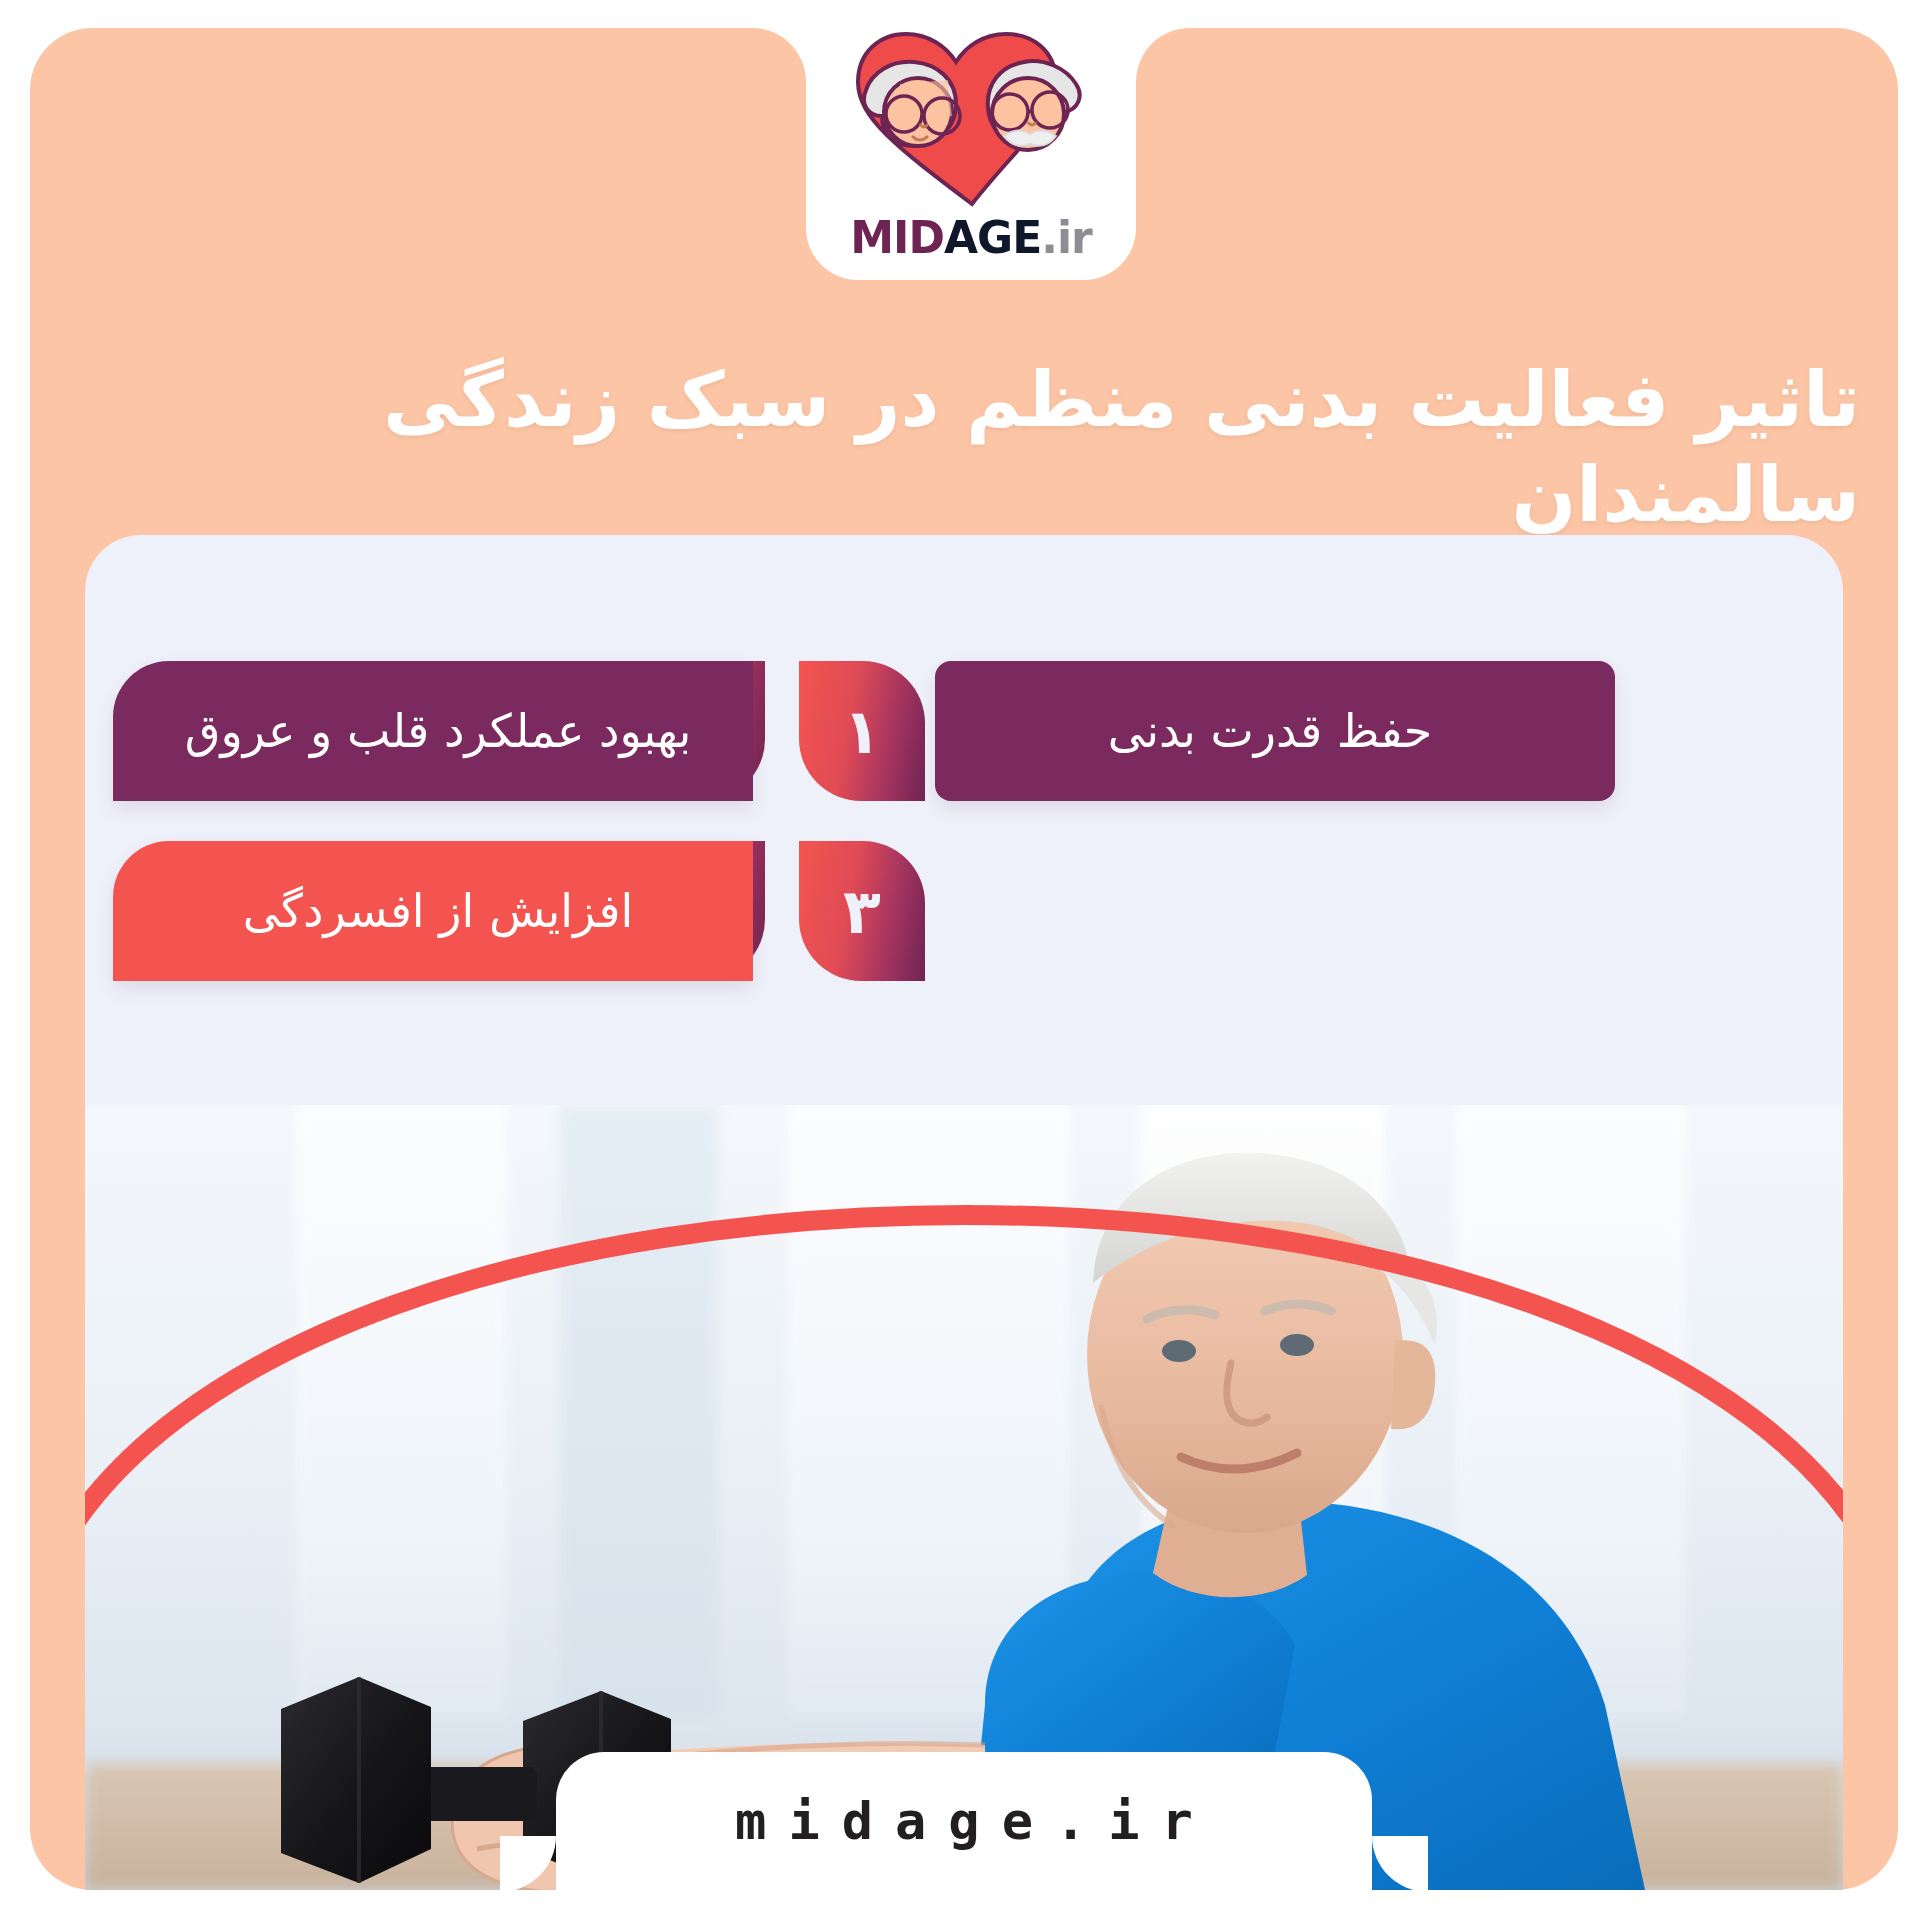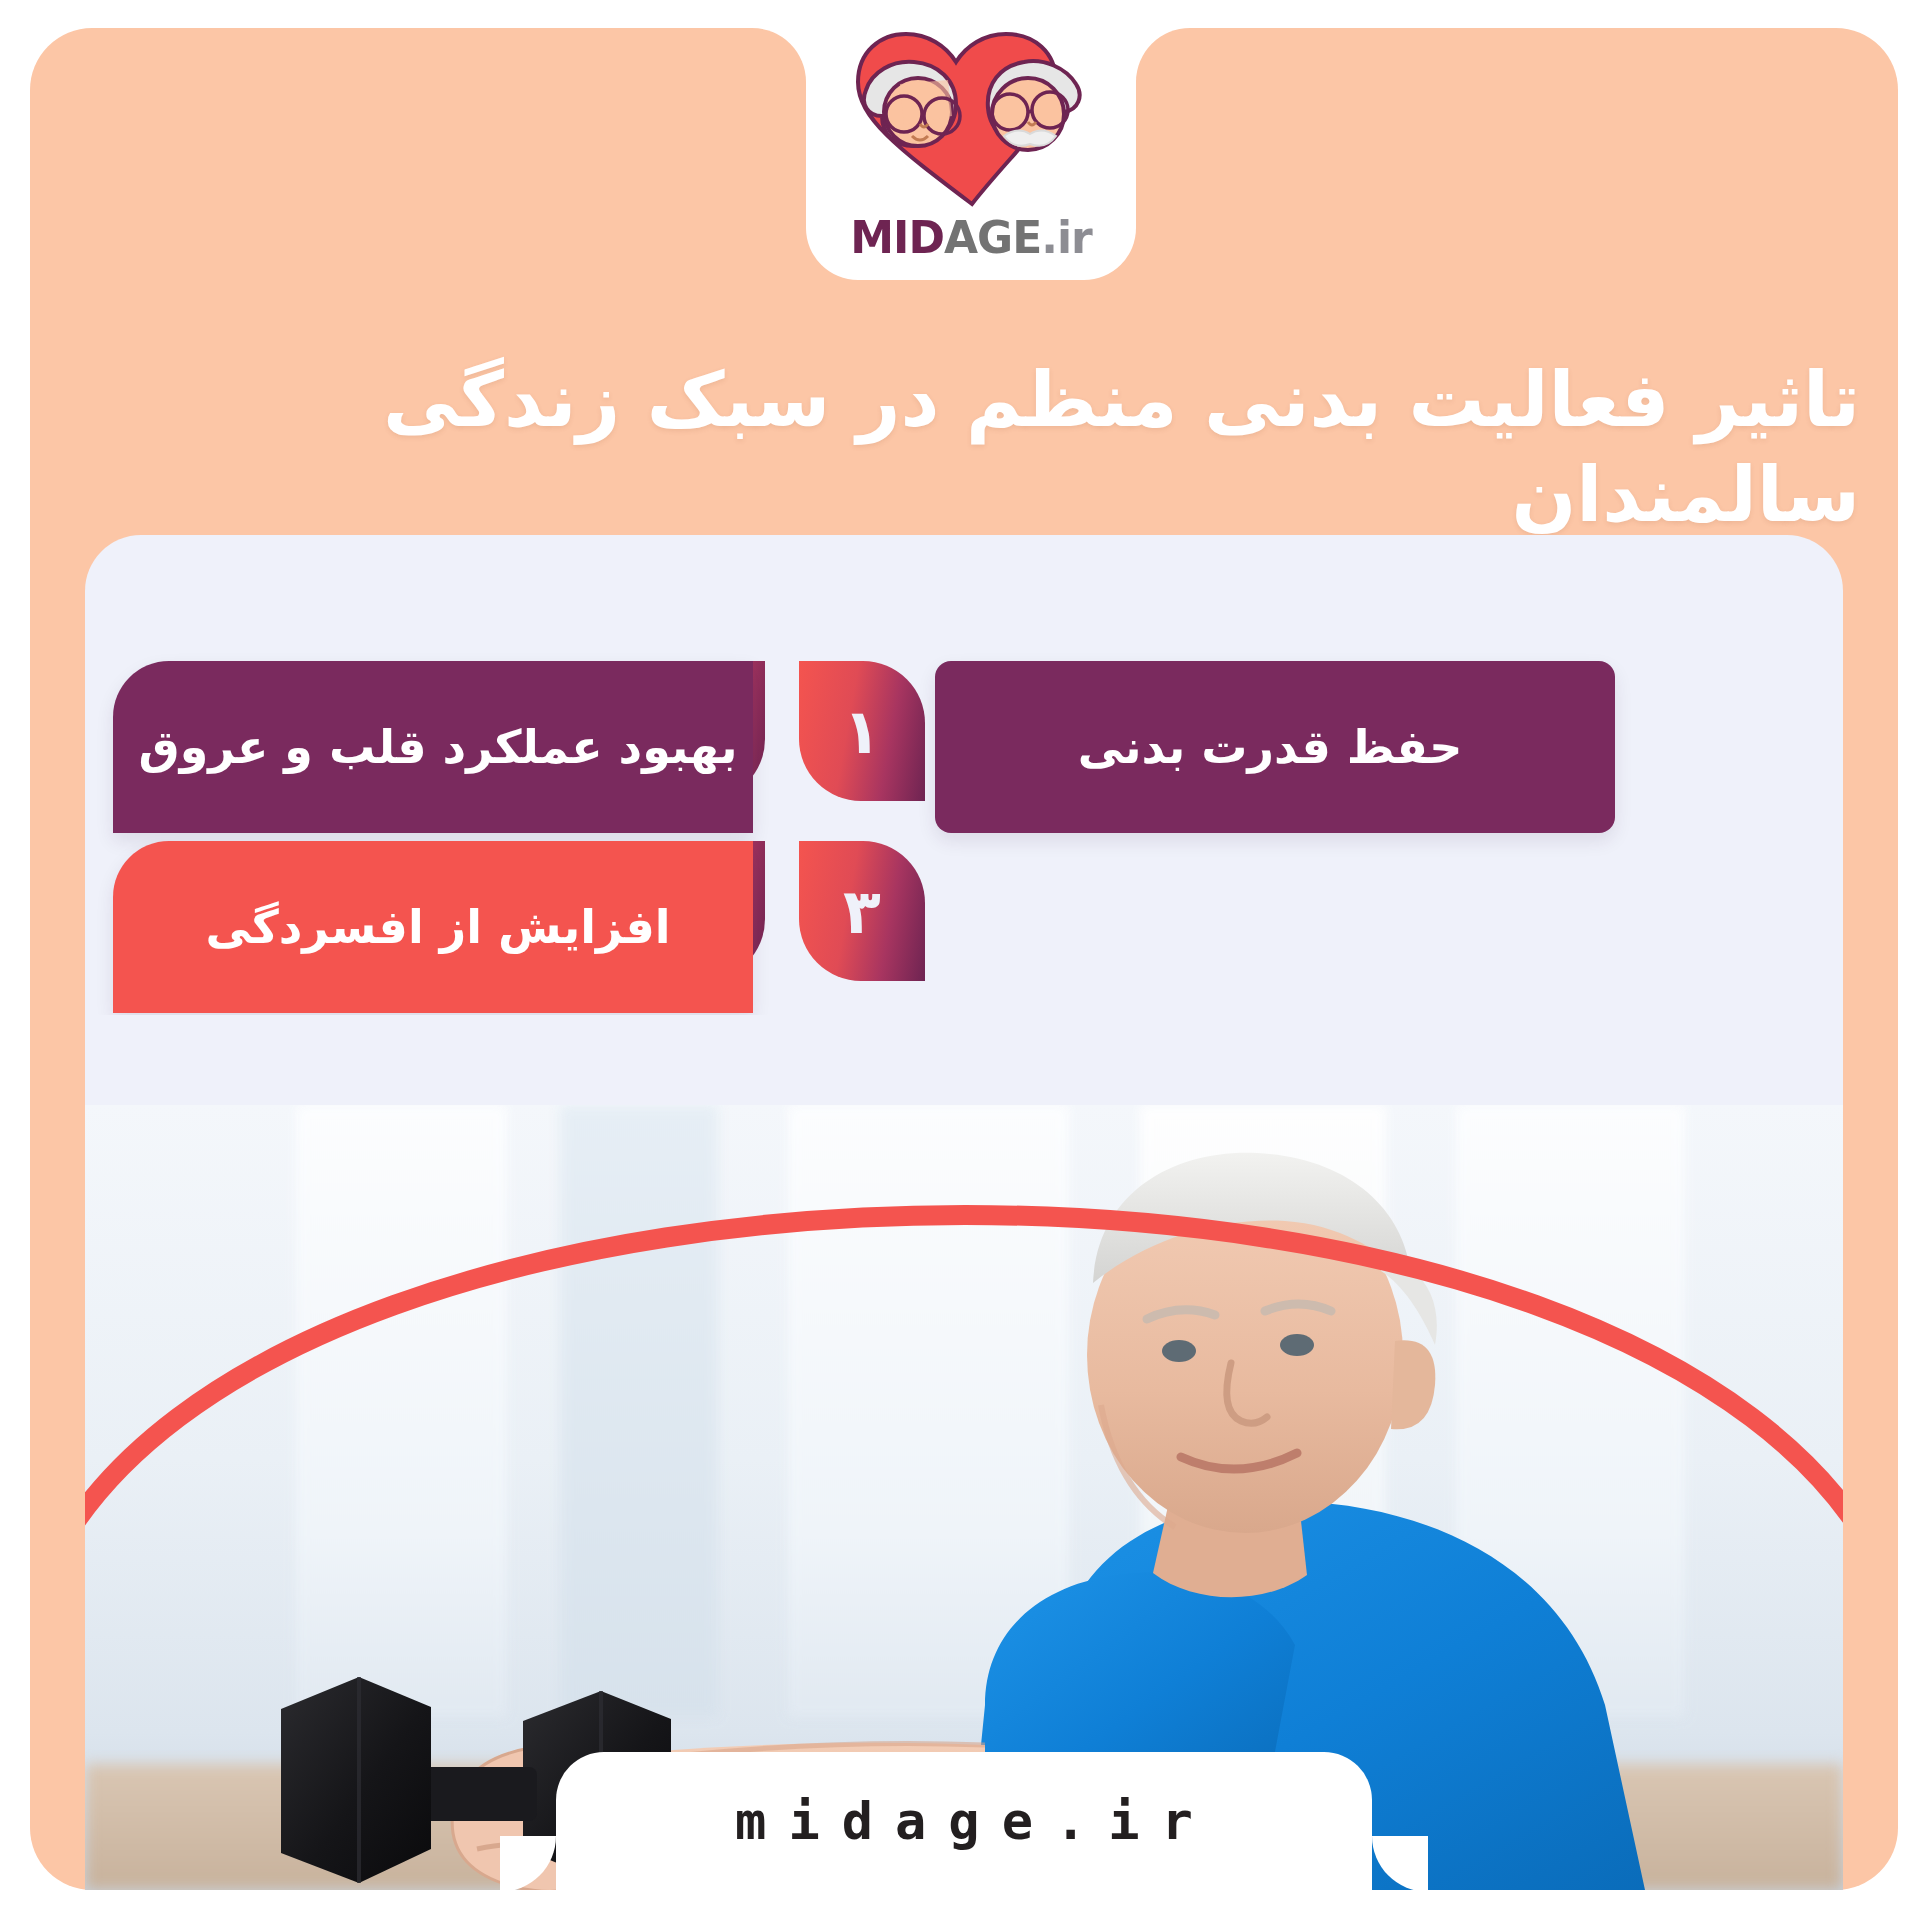--- a/index.html
+++ b/index.html
@@ -82,21 +82,21 @@
     left: 806px;
     top: 212px;
     width: 330px;
     text-align: center;
     font-size: 44px;
     font-weight: 700;
     letter-spacing: -1px;
     font-family: "DejaVu Sans", "Liberation Sans", sans-serif;
   }
   .wm-mid { color: #6E2452; }
-  .wm-age { color: #737373; }
+  .wm-age { color: #0f172a; }
   .wm-ir  { color: #8D8D93; }
 
   
   .poster-title {
     position: absolute;
     left: 70px;
     top: 352px;
     width: 1790px;
     color: #ffffff;
     font-size: 76px;
@@ -124,28 +124,28 @@
     position: absolute;
     left: 0;
     width: 100%;
     height: 140px;
   }
   .row-1 { top: 126px; }
   .row-2 { top: 306px; }
 
   .bar {
     position: absolute;
-    height: 172px;
+    height: 140px;
     display: flex;
     align-items: center;
     justify-content: center;
     direction: rtl;
     color: #ffffff;
     font-size: 46px;
-    font-weight: 700;
+    font-weight: 400;
     box-shadow: 0 8px 18px rgba(60,30,70,0.10);
     overflow: hidden;
     white-space: nowrap;
   }
   
   .bar.right {
     left: 850px;
     width: 680px;
     border-top-right-radius: 56px;
     border-bottom-left-radius: 0;

